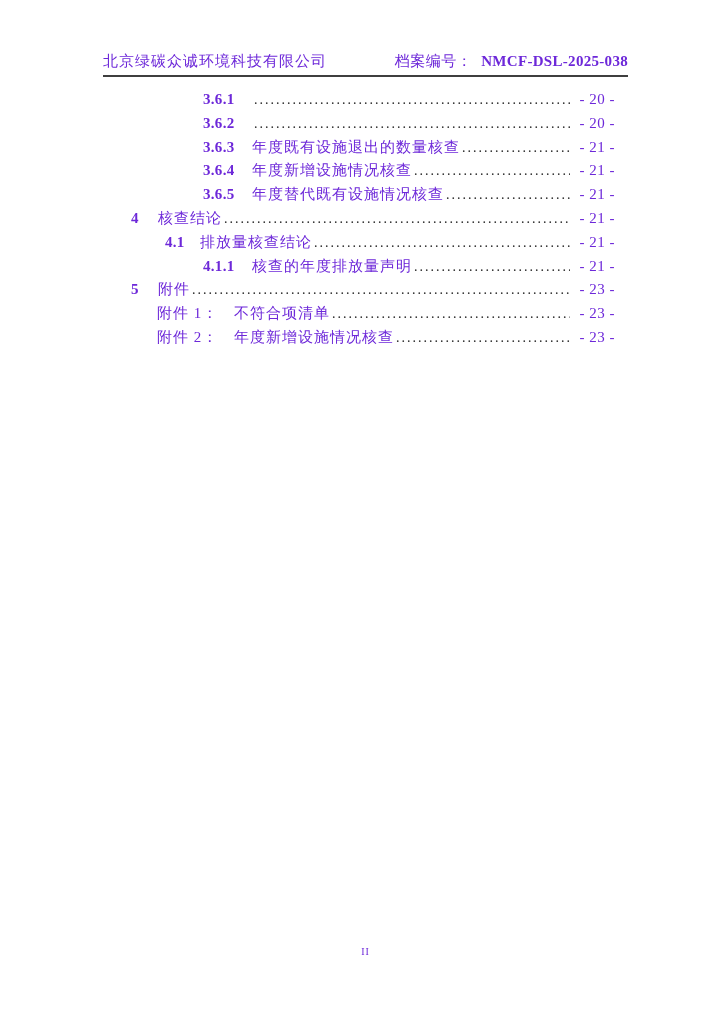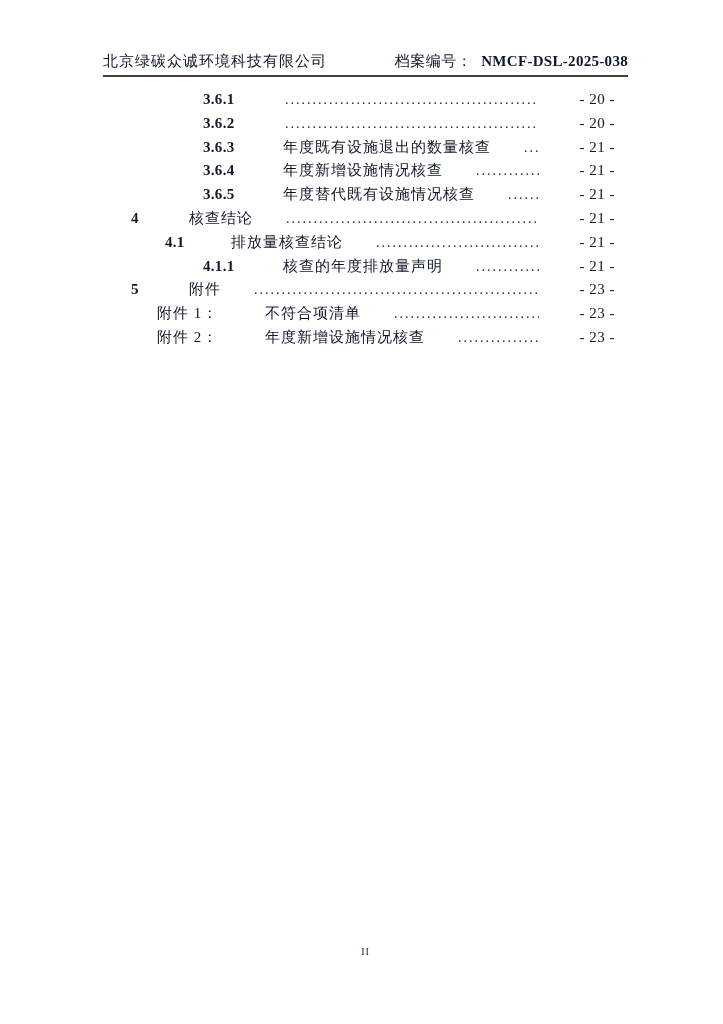--- a/index.html
+++ b/index.html
@@ -2,21 +2,21 @@
 <html><head>
 <meta charset="utf-8">
 <style>
   html,body { margin:0; padding:0; background:#e8e8e8; }
   .page {
     position:relative;
     width:723px; height:1024px;
     margin:0 auto;
     background:#ffffff;
     font-family:"Liberation Serif","DejaVu Serif",serif;
-    color:#0f172a;
+    color:#6d28d9;
     overflow:hidden;
   }
   
   .hdr {
     position:absolute; left:103px; top:51px; width:525px;
     display:flex; justify-content:space-between; align-items:baseline;
     font-size:15px; line-height:20px;
   }
   .hdr .company { letter-spacing:1px; }
   .hdr .docgroup { white-space:nowrap; }
@@ -28,21 +28,20 @@
   }
   
   .toc {
     position:absolute; left:103px; top:88px; width:512px;
     font-size:15px;
   }
   .trow {
     display:flex; align-items:flex-start;
     height:23.8px; line-height:23.8px;
     white-space:nowrap;
-    gap:31px;
   }
   .trow .num  { flex:none; font-weight:700; letter-spacing:0.3px; }
   .trow .title{ flex:none; letter-spacing:1px; }
   .trow .leader { flex:1 1 auto; overflow:hidden; margin:0 3px 0 2px; color:#2b2b2b; }
   .trow .leader::after {
     content:"......................................................................................................................................................................";
     font-size:14px; letter-spacing:2px;
   }
   .trow .pg { flex:none; min-width:42px; text-align:right; letter-spacing:0.5px; }
   

